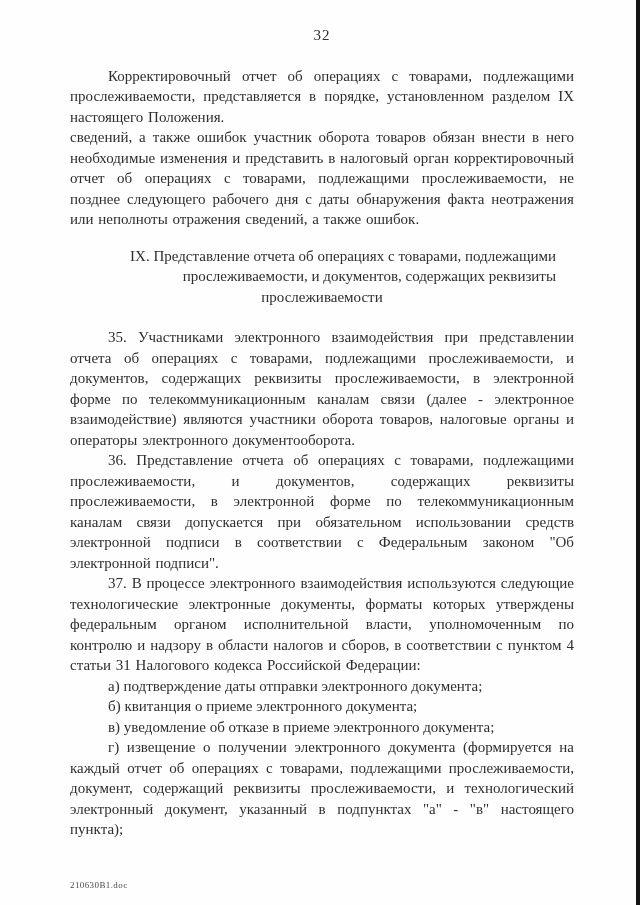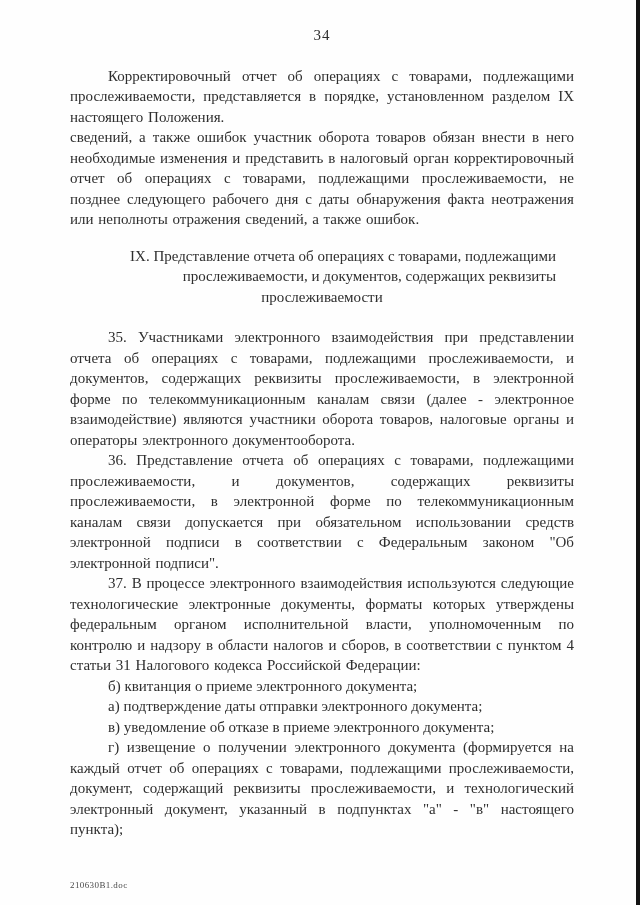--- a/index.html
+++ b/index.html
@@ -59,37 +59,37 @@
     width: 4px;
     height: 905px;
     background: #141414;
   }
 </style>
 </head>
 <body>
 
 <div class="page">
 
-  <div class="page-number">34</div>
+  <div class="page-number">32</div>
 
   <p class="body indent">Корректировочный отчет об операциях с товарами, подлежащими прослеживаемости, представляется в порядке, установленном разделом IX настоящего Положения.</p>
 
   <p class="body">сведений, а также ошибок участник оборота товаров обязан внести в него необходимые изменения и представить в налоговый орган корректировочный отчет об операциях с товарами, подлежащими прослеживаемости, не позднее следующего рабочего дня с даты обнаружения факта неотражения или неполноты отражения сведений, а также ошибок.</p>
 
   <p class="heading">IX. Представление отчета об операциях с товарами, подлежащими прослеживаемости, и документов, содержащих реквизиты прослеживаемости</p>
 
   <p class="body indent">35. Участниками электронного взаимодействия при представлении отчета об операциях с товарами, подлежащими прослеживаемости, и документов, содержащих реквизиты прослеживаемости, в электронной форме по телекоммуникационным каналам связи (далее - электронное взаимодействие) являются участники оборота товаров, налоговые органы и операторы электронного документооборота.</p>
 
   <p class="body indent">36. Представление отчета об операциях с товарами, подлежащими прослеживаемости, и документов, содержащих реквизиты прослеживаемости, в электронной форме по телекоммуникационным каналам связи допускается при обязательном использовании средств электронной подписи в соответствии с Федеральным законом "Об электронной подписи".</p>
 
   <p class="body indent">37. В процессе электронного взаимодействия используются следующие технологические электронные документы, форматы которых утверждены федеральным органом исполнительной власти, уполномоченным по контролю и надзору в области налогов и сборов, в соответствии с пунктом 4 статьи 31 Налогового кодекса Российской Федерации:</p>
 
+  <p class="list-item">а) подтверждение даты отправки электронного документа;</p>
+
   <p class="list-item">б) квитанция о приеме электронного документа;</p>
-
-  <p class="list-item">а) подтверждение даты отправки электронного документа;</p>
 
   <p class="list-item">в) уведомление об отказе в приеме электронного документа;</p>
 
   <p class="body indent">г) извещение о получении электронного документа (формируется на каждый отчет об операциях с товарами, подлежащими прослеживаемости, документ, содержащий реквизиты прослеживаемости, и технологический электронный документ, указанный в подпунктах "а" - "в"  настоящего пункта);</p>
 
   <div class="footer-filename">210630B1.doc</div>
 
   <div class="scan-edge"></div>
 
 </div>

